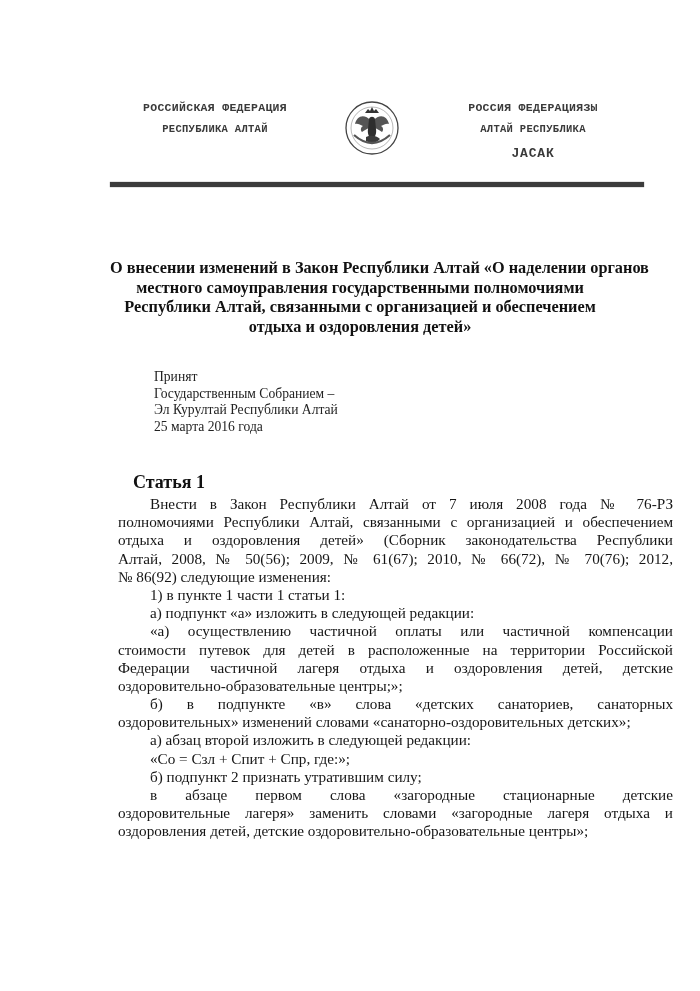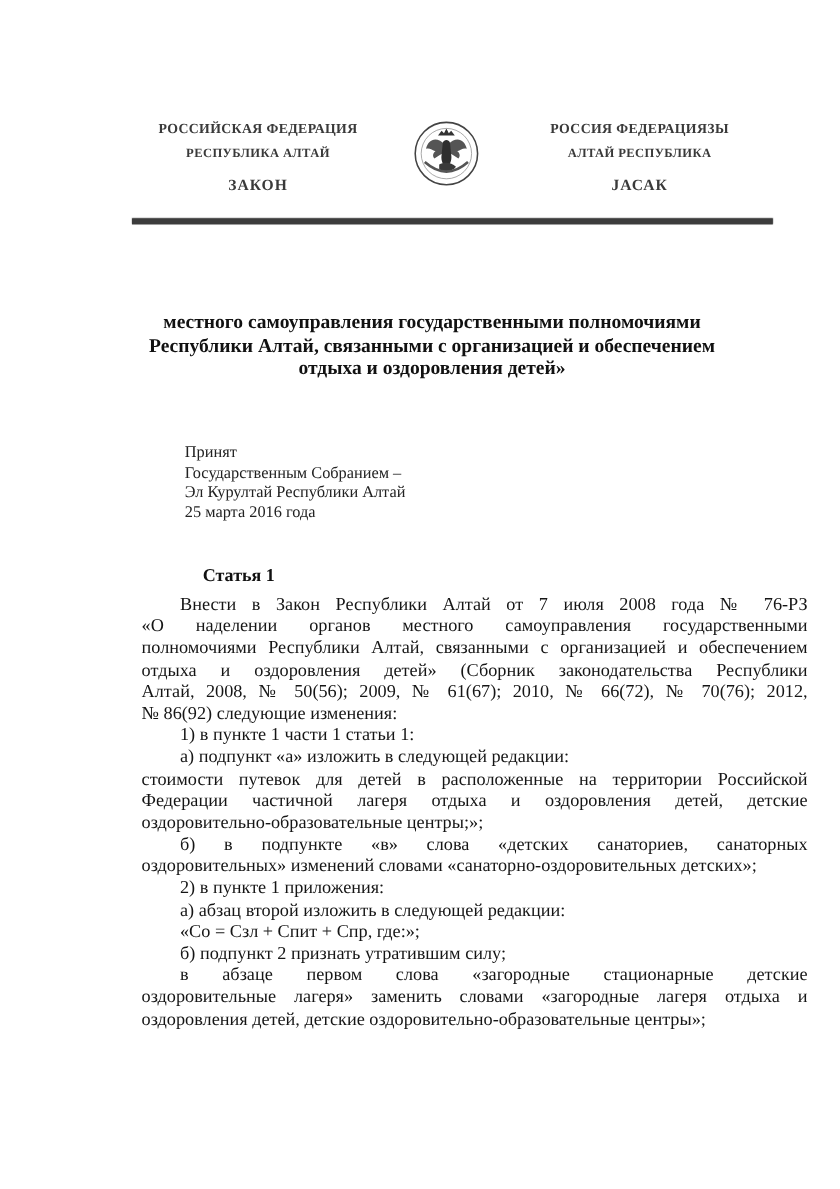--- a/index.html
+++ b/index.html
@@ -19,21 +19,21 @@
       position: absolute;
       left: 0; top: 0;
       width: 700px; height: 991px;
     }
     
     .hdr-col {
       position: absolute;
       top: 100px;
       width: 240px;
       text-align: center;
-      font-family: Liberation Serif, serif;
+      font-family: Liberation Mono, monospace;
       color: #3a3a3a;
     }
     .hdr-left { left: 95px; }
     .hdr-right { left: 413px; }
     .hdr-line1 {
       font-size: 11.5px;
       font-weight: bold;
       letter-spacing: 0.3px;
       line-height: 16px;
       height: 22px;
@@ -89,23 +89,22 @@
       line-height: 16.5px;
       color: #222;
     }
     .adopted span { display: block; white-space: nowrap; margin-left: 36px; }
     
     .article-heading {
       position: absolute;
       left: 133px;
       top: 472px;
       font-weight: bold;
-      font-size: 15px;
+      font-size: 18px;
       color: #111;
-      margin-left: 36px;
     }
     
     .body-text {
       position: absolute;
       left: 118px;
       top: 495px;
       width: 555px;
       font-size: 15.2px;
       line-height: 18.2px;
       color: #151515;
@@ -124,21 +123,20 @@
     .ind { padding-left: 32px; }
   </style>
 </head>
 <body>
 
 <div class="page">
 
   <div class="hdr-col hdr-left">
     <div class="hdr-line1">РОССИЙСКАЯ ФЕДЕРАЦИЯ</div>
     <div class="hdr-line2">РЕСПУБЛИКА АЛТАЙ</div>
-    <div class="hdr-line3">ЗАКОН</div>
   </div>
 
   <div class="emblem">
     <svg width="56" height="58" viewBox="0 0 56 58">
       <circle cx="28" cy="29" r="26" fill="none" stroke="#444" stroke-width="1.3"></circle>
       <circle cx="28" cy="29" r="21" fill="none" stroke="#888" stroke-width="0.6"></circle>
 
       <path d="M21 14 L24 10 L26 12 L28 8 L30 12 L32 10 L35 14 Z" fill="#333"></path>
 
       <path d="M27 22 C20 14 13 17 11 25 C14 24 16 26 19 27 C17 28 16 31 18 33 C21 31 24 29 27 28 Z" fill="#555"></path>
@@ -153,49 +151,49 @@
 
   <div class="hdr-col hdr-right">
     <div class="hdr-line1">РОССИЯ ФЕДЕРАЦИЯЗЫ</div>
     <div class="hdr-line2">АЛТАЙ РЕСПУБЛИКА</div>
     <div class="hdr-line3">JАСАК</div>
   </div>
 
   <div class="divider"></div>
 
   <div class="title">
+    <span>О внесении изменений в Закон Республики Алтай «О наделении органов</span>
     <span>местного самоуправления государственными полномочиями</span>
     <span>Республики Алтай, связанными с организацией и обеспечением</span>
     <span>отдыха и оздоровления детей»</span>
   </div>
 
   <div class="adopted">
     <span>Принят</span>
     <span>Государственным Собранием –</span>
     <span>Эл Курултай Республики Алтай</span>
     <span>25 марта 2016 года</span>
   </div>
 
   <div class="article-heading">Статья 1</div>
 
   <div class="body-text" id="article-body">
       <span class="line ind just">Внести в Закон Республики Алтай от 7 июля 2008 года № 76-РЗ</span>
-      <span class="line just">«О наделении органов местного самоуправления государственными</span>
       <span class="line just">полномочиями Республики Алтай, связанными с организацией и обеспечением</span>
       <span class="line just">отдыха и оздоровления детей» (Сборник законодательства Республики</span>
       <span class="line just">Алтай, 2008, № 50(56); 2009, № 61(67); 2010, № 66(72), № 70(76); 2012,</span>
       <span class="line">№ 86(92) следующие изменения:</span>
       <span class="line ind">1)  в пункте 1 части 1 статьи 1:</span>
       <span class="line ind">а) подпункт «а» изложить в следующей редакции:</span>
+      <span class="line ind just">«а) осуществлению частичной оплаты или частичной компенсации</span>
       <span class="line just">стоимости путевок для детей в расположенные на территории Российской</span>
       <span class="line just">Федерации частичной лагеря отдыха и оздоровления детей, детские</span>
       <span class="line">оздоровительно-образовательные центры;»;</span>
       <span class="line ind just">б) в подпункте «в» слова «детских санаториев, санаторных</span>
       <span class="line">оздоровительных» изменений словами «санаторно-оздоровительных детских»;</span>
-      <span class="line ind">2) в пункте 1 приложения:</span>
       <span class="line ind">а) абзац второй изложить в следующей редакции:</span>
       <span class="line ind">«Со = Сзл + Спит + Спр, где:»;</span>
       <span class="line ind">б) подпункт 2 признать утратившим силу;</span>
       <span class="line ind just">в абзаце первом слова «загородные стационарные детские</span>
       <span class="line just">оздоровительные лагеря» заменить словами «загородные лагеря отдыха и</span>
       <span class="line">оздоровления детей, детские оздоровительно-образовательные центры»;</span>
     </div>
 
 </div>
 

